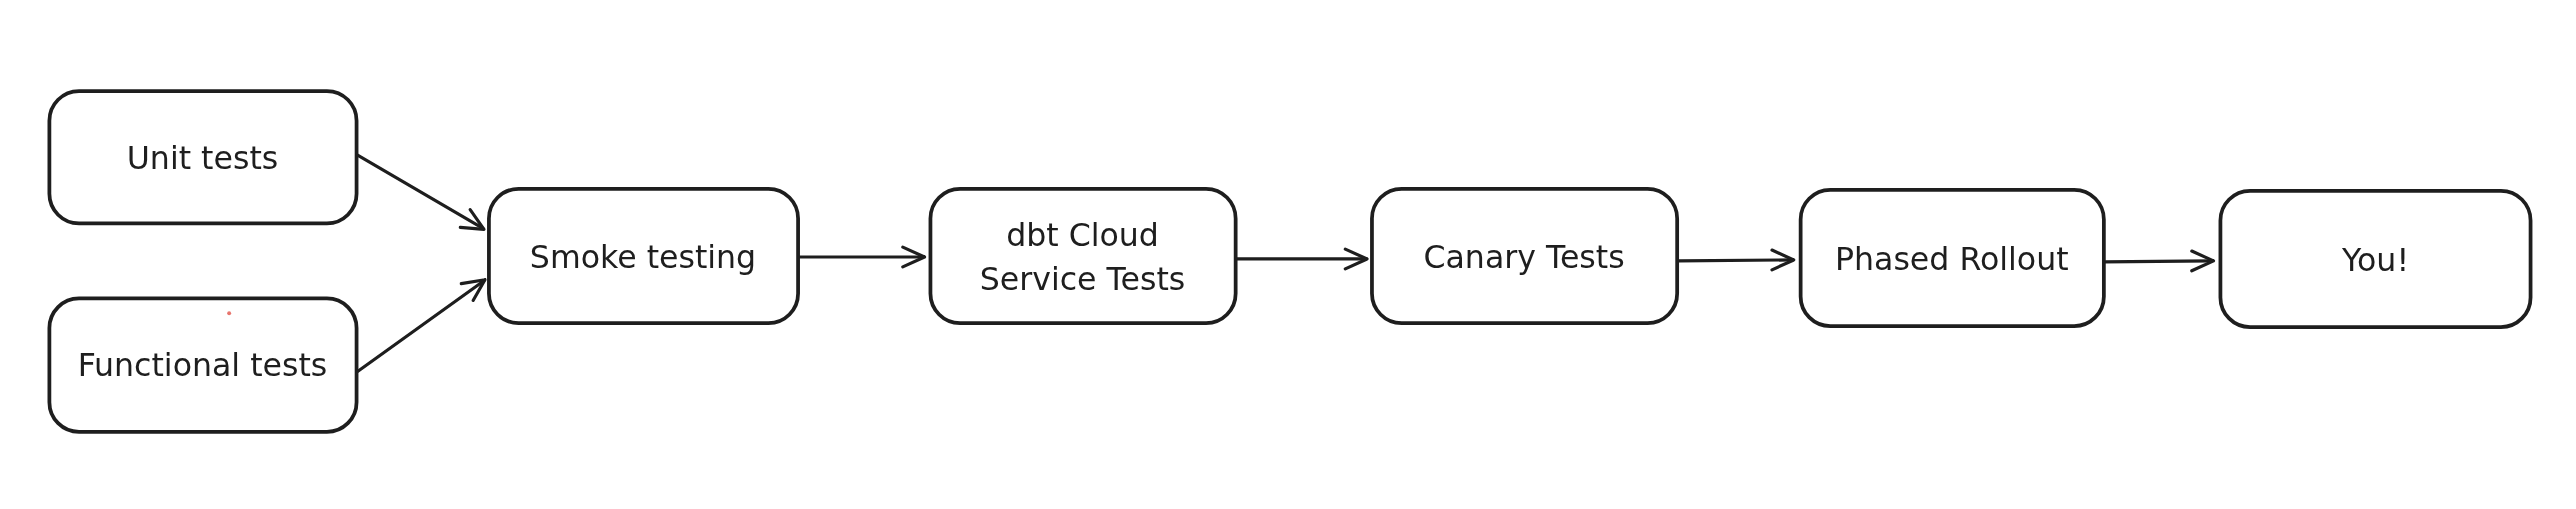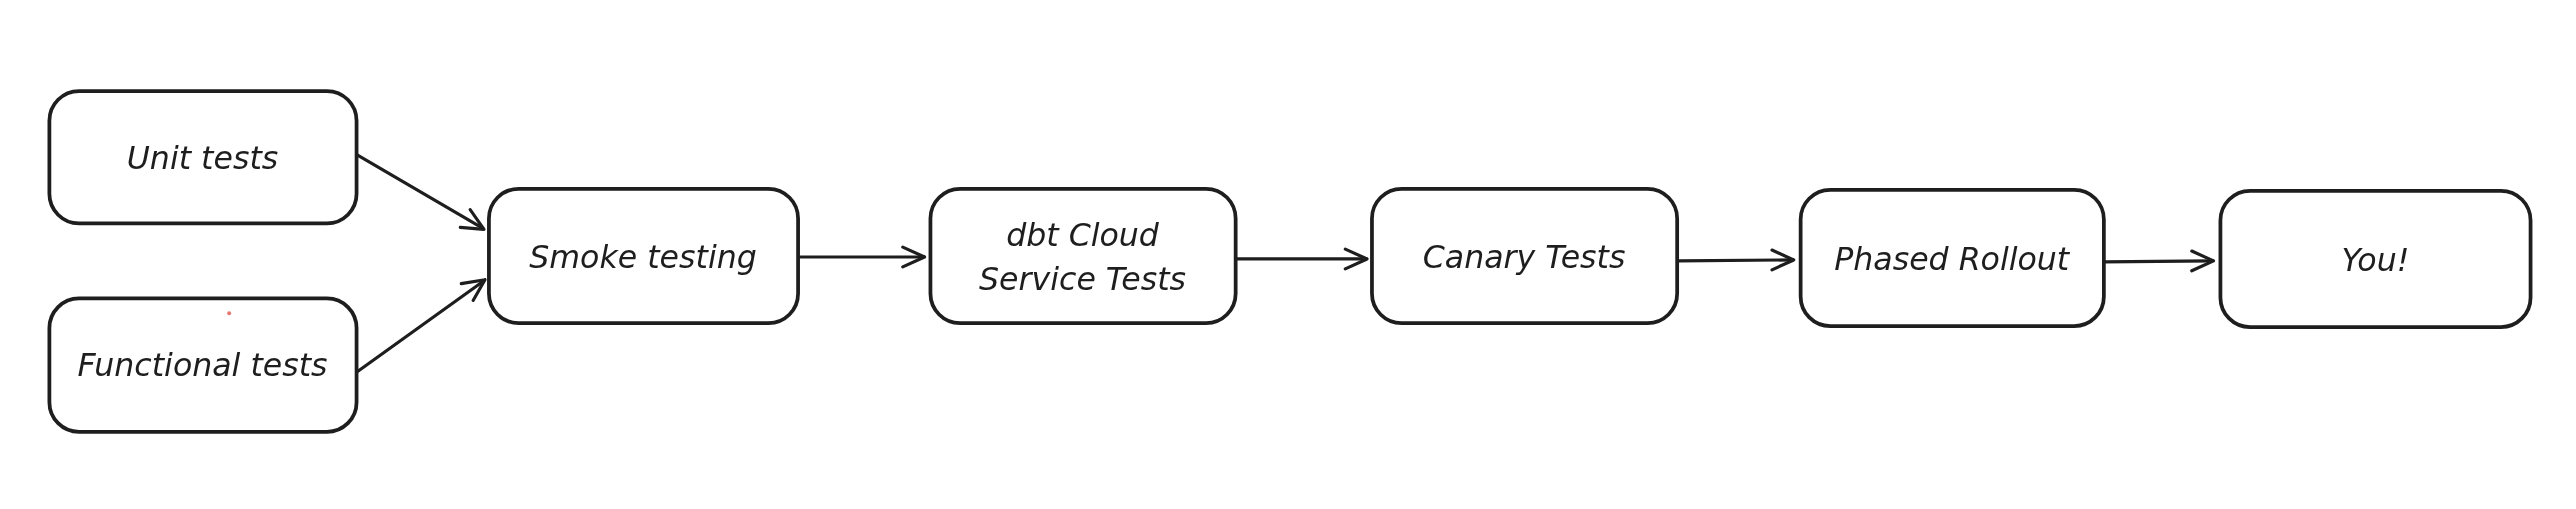--- a/index.html
+++ b/index.html
@@ -6,21 +6,20 @@
     margin: 0;
     padding: 0;
     background: #ffffff;
   }
   .canvas {
     position: relative;
     width: 2576px;
     height: 462px;
     background: #ffffff;
     overflow: hidden;
-    font-style: italic;
   }
   svg {
     display: block;
   }
   .node-box {
     fill: #ffffff;
     stroke: #1e1e1e;
     stroke-width: 3.8;
   }
   .edge {

